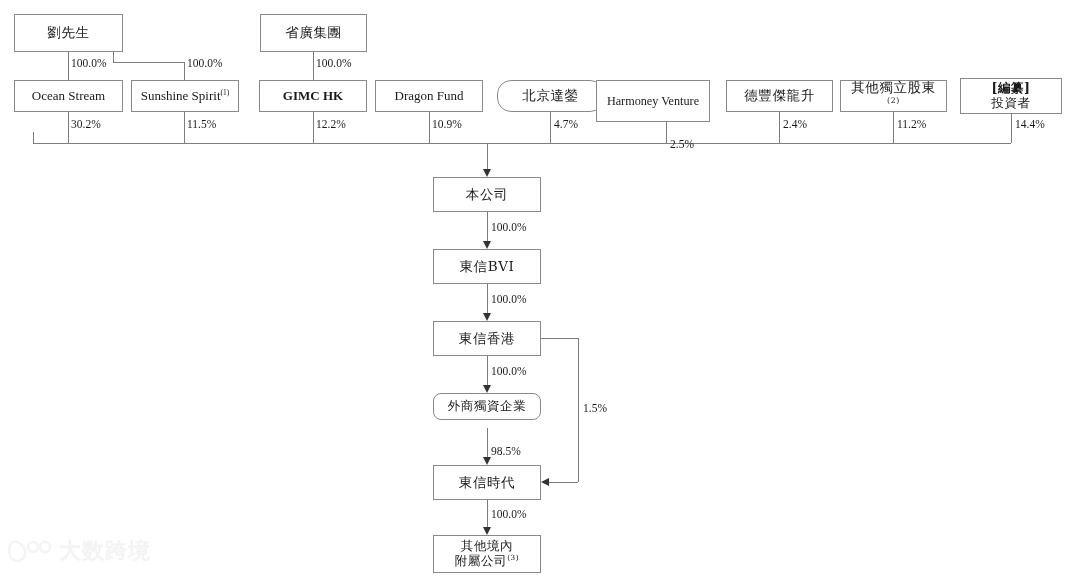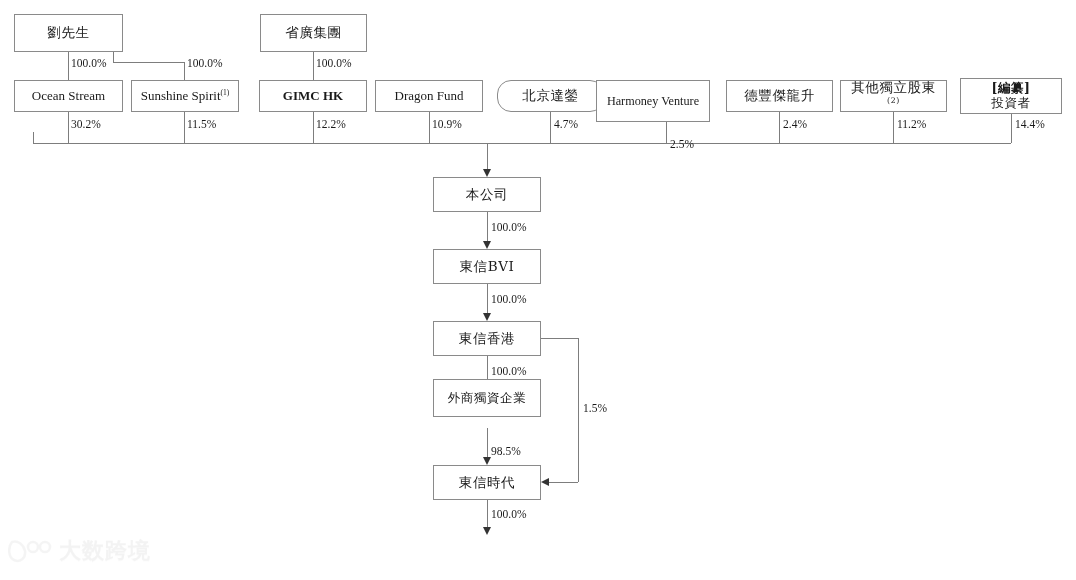--- a/index.html
+++ b/index.html
@@ -214,28 +214,32 @@
   </div>
 
   <div class="node cn" style="left:433px; top:177px; width:108px; height:35px;">
     <span class="node-label">本公司</span>
   </div>
 
   <div class="node cn" style="left:433px; top:321px; width:108px; height:35px;">
     <span class="node-label">東信香港</span>
   </div>
 
-  <div class="node cn" style="left:433px; top:379px; width:108px; height:38px;">
+  <div class="node cn" style="left:433px; top:393px; width:108px; height:27px;border-radius:8px;">
     <span class="node-label" style="font-size:12.5px;">外商獨資企業</span>
   </div>
 
   <div class="node cn" style="left:433px; top:465px; width:108px; height:35px;">
     <span class="node-label">東信時代</span>
   </div>
 
+  <div class="node cn" style="left:433px; top:535px; width:108px; height:38px;">
+    <span class="node-label" style="font-size:12.5px;"><span>其他境內</span>
+<span>附屬公司</span><sup>(3)</sup></span>
+  </div>
 
   <div class="vline" style="left:487px; top:212px; height:29px;"></div>
   <div class="arrow-down" style="left:483px; top:241px;"></div>
   <div class="pct" style="left:491px; top:221px;">100.0%</div>
 
   <div class="vline" style="left:487px; top:284px; height:29px;"></div>
   <div class="arrow-down" style="left:483px; top:313px;"></div>
   <div class="pct" style="left:491px; top:293px;">100.0%</div>
 
   <div class="vline" style="left:487px; top:356px; height:29px;"></div>

